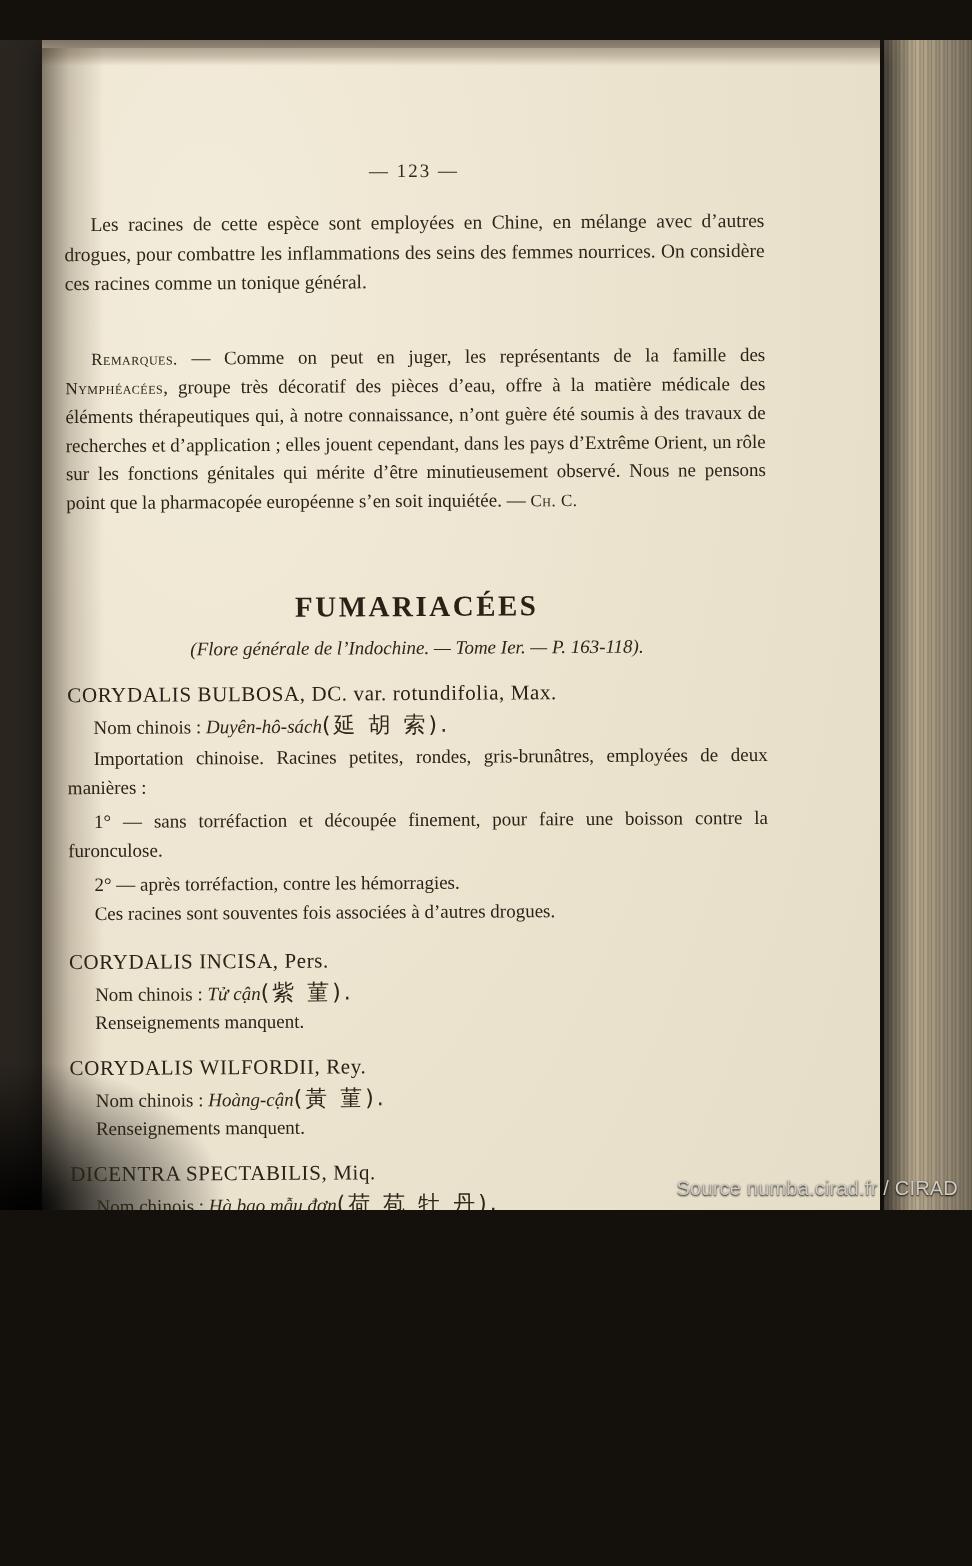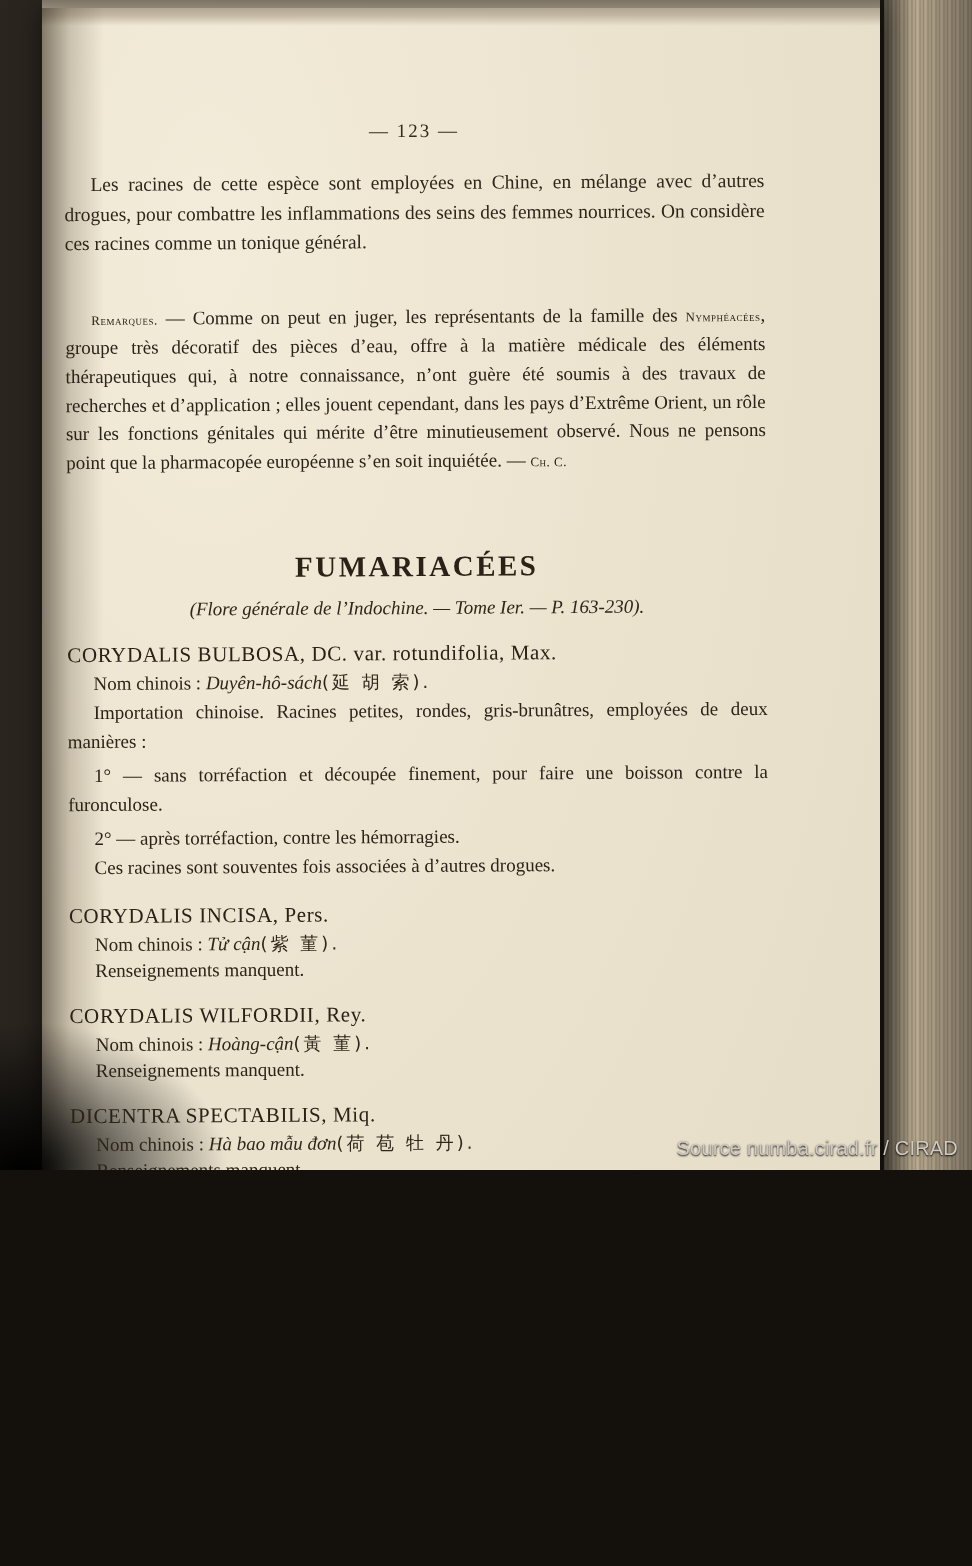--- a/index.html
+++ b/index.html
@@ -13,20 +13,21 @@
     overflow: hidden;
     font-family: "Liberation Serif", serif;
   }
 
   #scan {
     position: relative;
     width: 972px;
     height: 1170px;
     background: #0e0c09;
     overflow: hidden;
+    margin-top: 40px;
   }
 
   
   .backdrop {
     position: absolute;
     inset: 0;
     background:
       linear-gradient(90deg, #2b2620 0%, #1b1713 40%, #191511 100%);
   }
 
@@ -127,21 +128,21 @@
 
   .remarques {
     font-size: 19px;
     line-height: 1.52;
     text-align: justify;
     text-indent: 26px;
     margin: 0;
   }
   .sc {
     font-variant: small-caps;
-    font-size: 13px;
+    font-size: 17px;
     letter-spacing: .5px;
   }
 
   .family-title {
     text-align: center;
     font-size: 29px;
     letter-spacing: 2.5px;
     margin: 74px 0 14px 0;
     color: #2a2217;
   }
@@ -160,21 +161,21 @@
     color: #2a2217;
   }
   .species b { font-weight: normal; }
 
   .nom {
     font-size: 19px;
     margin: 0 0 3px 26px;
     color: #2e2619;
   }
   .nom i { font-style: italic; }
-  .han { font-family: "DejaVu Sans", sans-serif; font-size: 18px; letter-spacing: 3px; }
+  .han { font-family: "DejaVu Sans", sans-serif; font-size: 22px; letter-spacing: 3px; }
 
   .note {
     font-size: 19px;
     line-height: 1.5;
     margin: 0 0 3px 0;
     text-indent: 26px;
     text-align: justify;
   }
   .item {
     font-size: 19px;
@@ -221,21 +222,21 @@
     <p class="para">Les racines de cette espèce sont employées en Chine, en mélange avec d’autres drogues, pour combattre les inflammations des seins des femmes nourrices. On considère ces racines comme un tonique général.</p>
 
     <div class="dotline">. . . . . . . . . . . . . . .</div>
 
     <p class="remarques">
       <span class="sc">Remarques.</span><span> — </span><span>Comme on peut en juger, les représentants de la famille des </span><span class="sc">Nymphéacées</span><span>, groupe très décoratif des pièces d’eau, offre à la matière médicale des éléments thérapeutiques qui, à notre connaissance, n’ont guère été soumis à des travaux de recherches et d’application ; elles jouent cependant, dans les pays d’Extrême Orient, un rôle sur les fonctions génitales qui mérite d’être minutieusement observé. Nous ne pensons point que la pharmacopée européenne s’en soit inquiétée. — </span><span class="sc">Ch.  C.</span>
     </p>
 
     <h1 class="family-title">FUMARIACÉES</h1>
     <p class="family-sub">
-      <span>(Flore générale de l’Indochine. — Tome </span><span><span>Ier</span></span><span>. — P. 163-230).</span>
+      <span>(Flore générale de l’Indochine. — Tome </span><span><span>Ier</span></span><span>. — P. 163-118).</span>
     </p>
 
     <div>
       <div class="species">
         <span>CORYDALIS BULBOSA,</span><span> DC. var. </span><b>rotundifolia</b><span>, Max.</span>
       </div>
       <div class="nom">
         <span>Nom chinois : </span><i>Duyên-hô-sách</i><span class="han">(延 胡 索).</span>
       </div>
       <p class="note">Importation chinoise. Racines petites, rondes, gris-brunâtres, employées de deux manières :</p>

